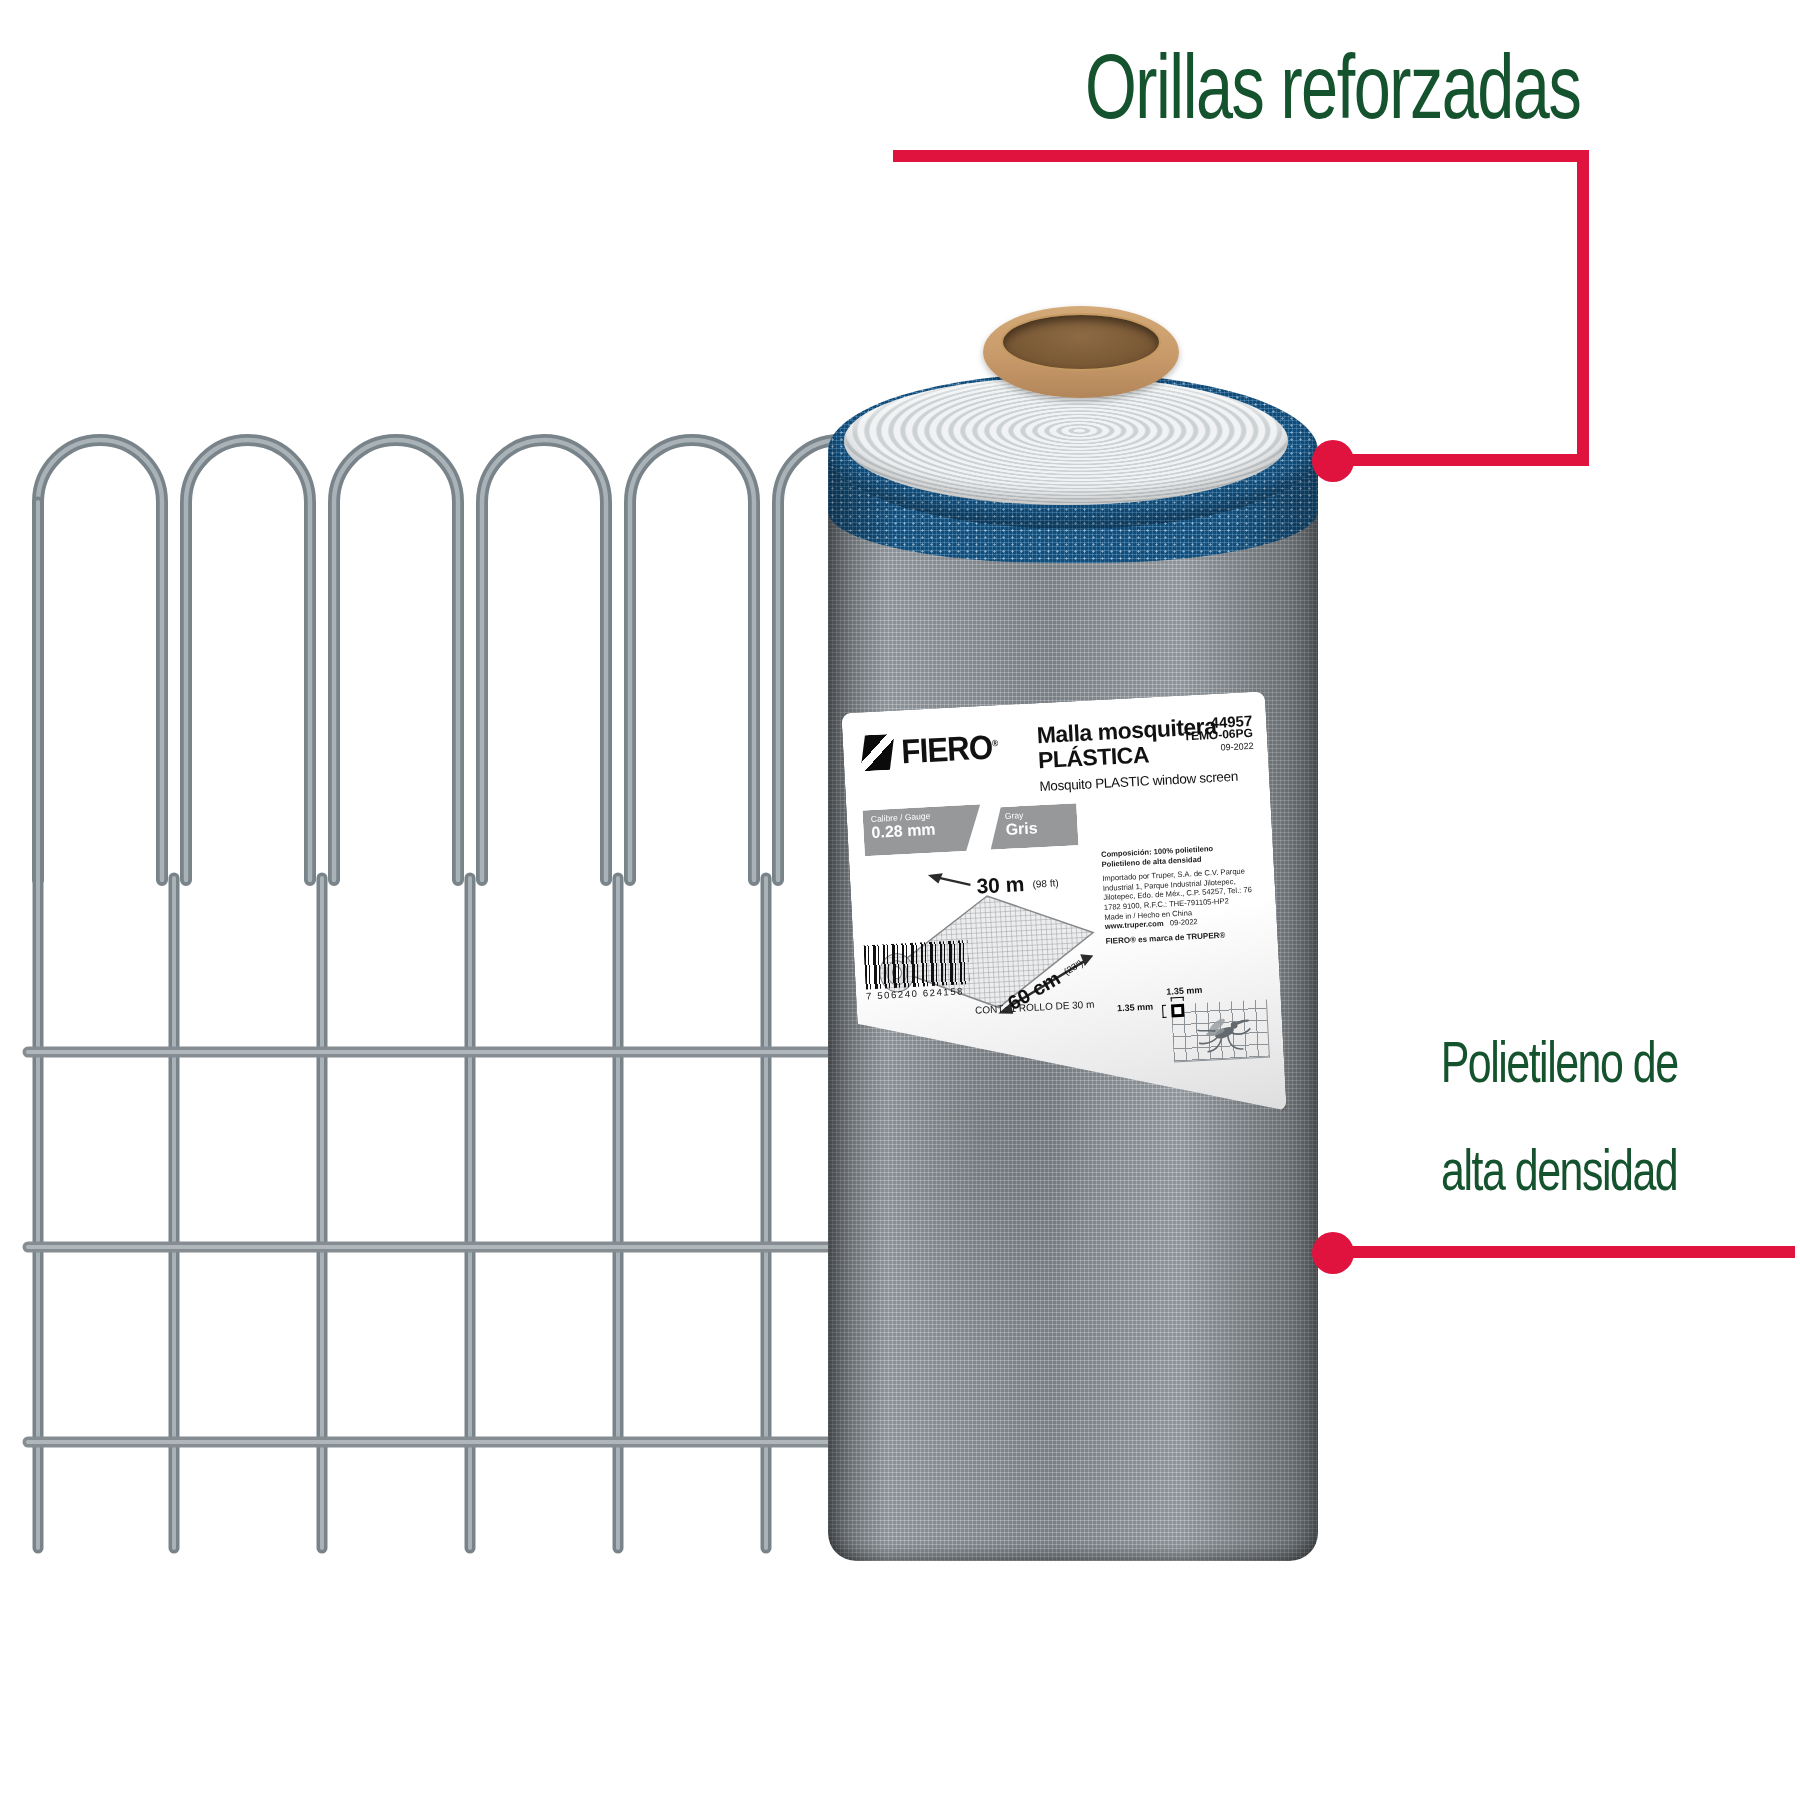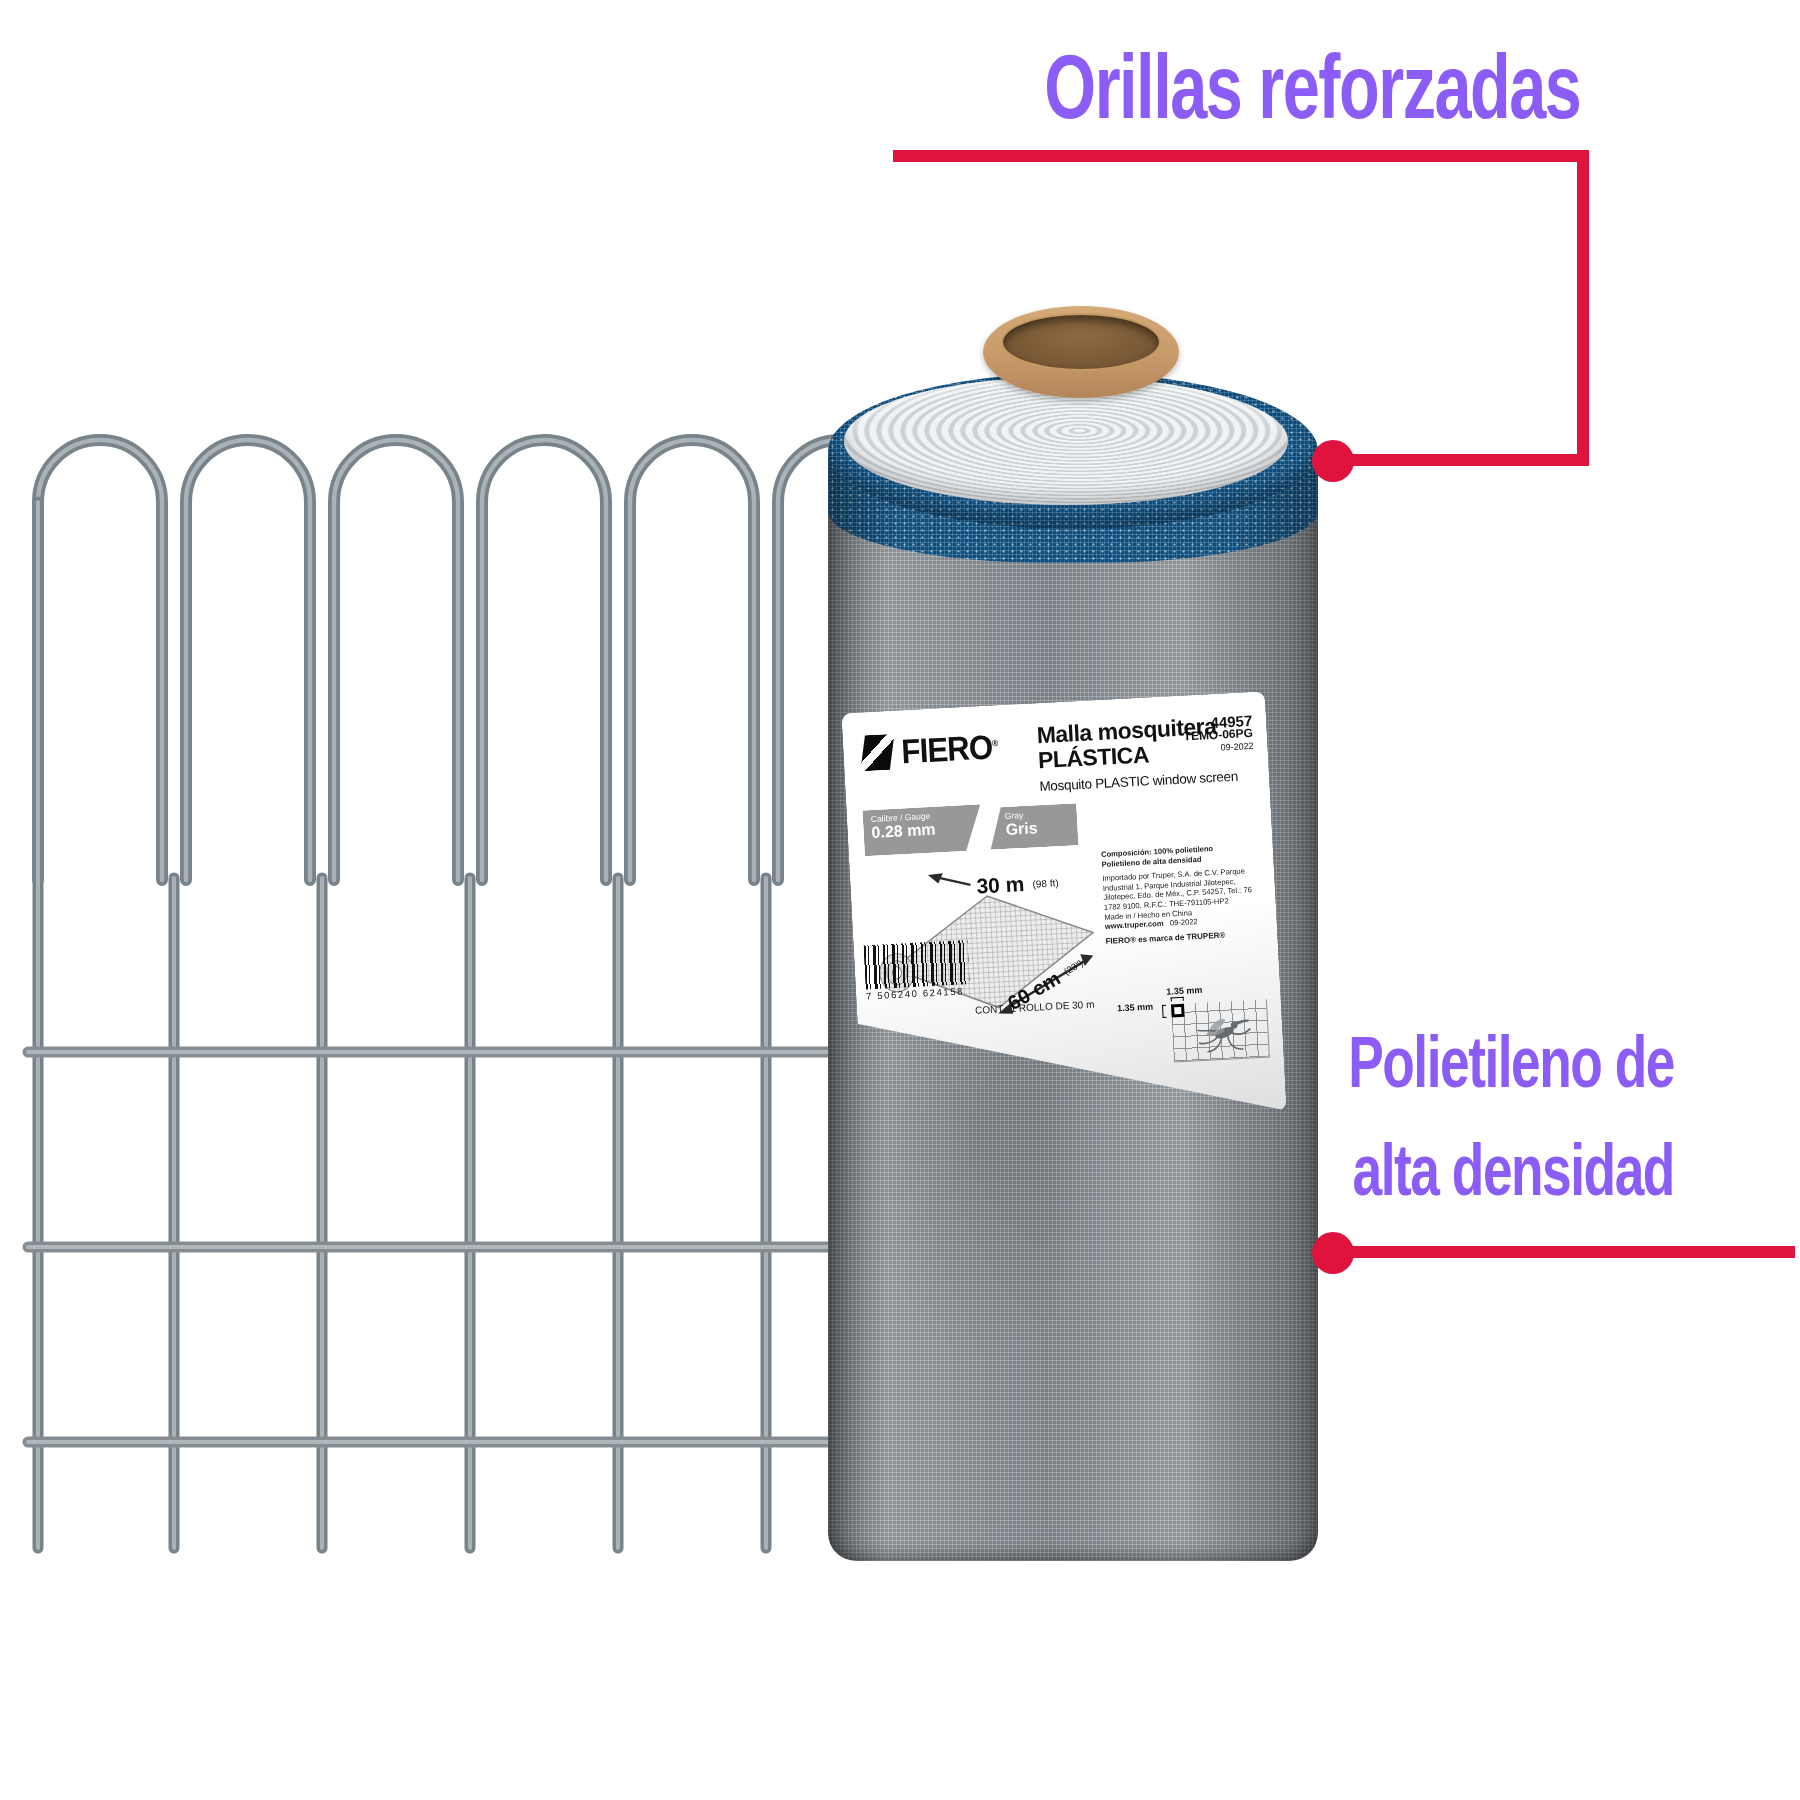--- a/index.html
+++ b/index.html
@@ -116,24 +116,24 @@
   .mesh-cell { position:absolute; left:314px; top:308px; width:13px; height:13px; border:3px solid #000; background:#fff; }
   .mm-top { position:absolute; left:310px; top:290px; font-size:9px; font-weight:700; white-space:nowrap; }
   .mm-left { position:absolute; left:260px; top:304px; font-size:9px; font-weight:700; white-space:nowrap; }
   .tick-top { position:absolute; left:314px; top:301px; width:13px; height:4px; border-left:1px solid #000; border-right:1px solid #000; border-top:1px solid #000; }
   .tick-left { position:absolute; left:305px; top:308px; width:4px; height:13px; border-top:1px solid #000; border-bottom:1px solid #000; border-left:1px solid #000; }
   .mosquito { position:absolute; left:336px; top:312px; width:60px; height:50px; }
 
   
   .red { background:#e0123e; position:absolute; z-index:10; }
   .dot { width:42px; height:42px; border-radius:50%; }
-  .callout-title { position:absolute; z-index:10; color:#8b5cf6; font-weight:700; letter-spacing:-2px; }
+  .callout-title { position:absolute; z-index:10; color:#14532d; font-weight:400; letter-spacing:-2px; }
   .ct-top { left:680px; top:40px; width:900px; text-align:right; font-size:90px; line-height:94px; }
   .ct-top .squeeze { display:inline-block; transform:scaleX(.74); transform-origin:100% 50%; }
-  .ct-right { left:1257px; top:1008px; width:474px; text-align:right; font-size:72px; line-height:108px; }
+  .ct-right { left:1322px; top:1008px; width:474px; text-align:center; font-size:58px; line-height:108px; }
   .ct-right .squeeze { display:inline-block; transform:scaleX(.74); transform-origin:50% 50%; }
 
   svg text { font-family:"Liberation Sans", sans-serif; }
 </style>
 </head>
 <body>
 
 <div id="stage">
 
   <svg id="weave" viewBox="0 0 1800 1800" xmlns="http://www.w3.org/2000/svg">

